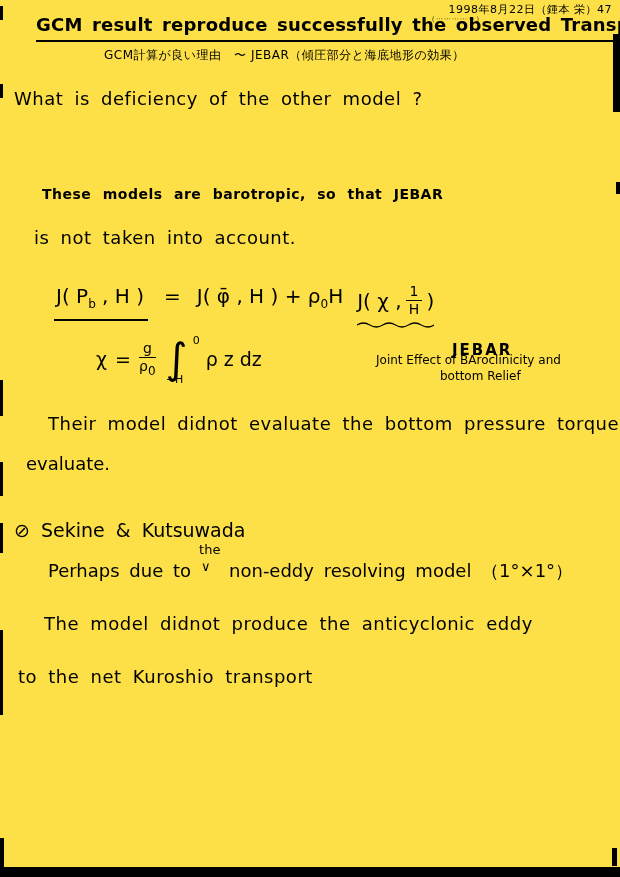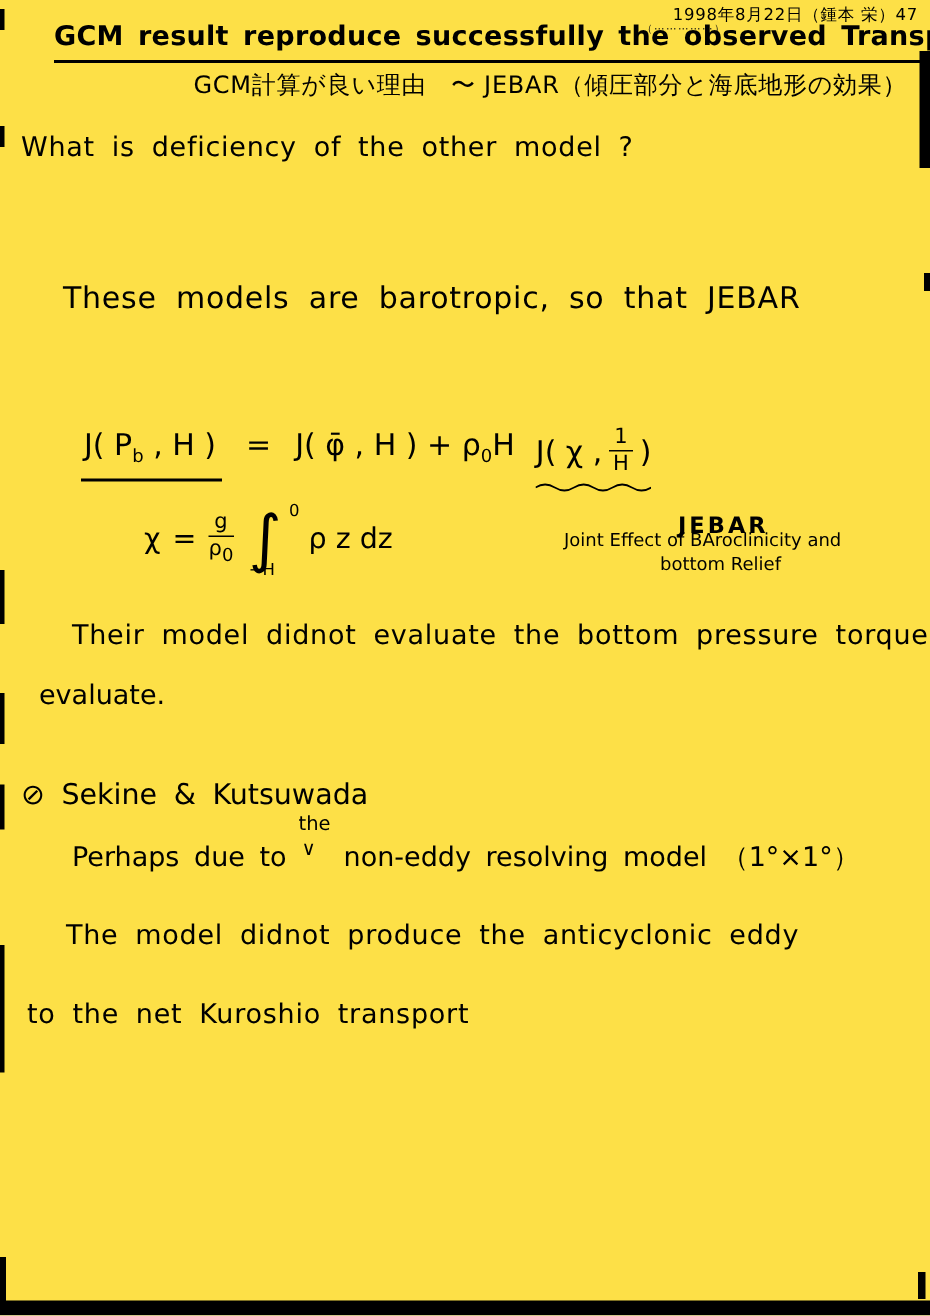--- a/index.html
+++ b/index.html
@@ -9,24 +9,24 @@
     background:#fde047;
     overflow:hidden;
     font-family:"DejaVu Sans", sans-serif;
     color:#000;
   }
   .hw{position:absolute;white-space:nowrap;color:#000;}
   .date-line{top:2px;right:8px;font-size:11px;letter-spacing:0.5px;}
   .small-note{top:14px;left:428px;font-size:7px;letter-spacing:1px;color:#111;}
   .title-en{top:14px;left:36px;font-size:18px;font-weight:bold;letter-spacing:0.2px;word-spacing:3px;
             border-bottom:2px solid #000;padding-bottom:5px;}
-  .title-jp{top:47px;left:104px;font-size:16px;letter-spacing:0.5px;margin-left:25px;}
+  .title-jp{top:47px;left:104px;font-size:12px;letter-spacing:0.5px;}
   .question{top:88px;left:14px;font-size:18px;word-spacing:5px;letter-spacing:0.5px;}
   .heading1{top:132px;left:28px;font-size:18px;word-spacing:4px;}
-  .s1-line1{top:186px;left:42px;font-size:20px;word-spacing:6px;letter-spacing:0.5px;}
+  .s1-line1{top:186px;left:42px;font-size:14px;word-spacing:6px;letter-spacing:0.5px;font-weight:bold;}
   .s1-line2{top:227px;left:34px;font-size:18px;word-spacing:5px;letter-spacing:0.5px;}
   .eq-line{top:284px;left:54px;font-size:20px;display:flex;gap:14px;}
   .eq-term{display:inline-block;}
   .lhs-underline{border-bottom:2px solid #000;padding:0 4px 8px 2px;}
   .eq-op{padding:0 2px;}
   sub{font-size:12px;}
   .wavy-wrap{position:relative;display:inline-flex;align-items:center;gap:4px;padding-bottom:4px;}
   .wavy-svg{position:absolute;left:0;bottom:-8px;width:100%;height:8px;}
   .frac{display:inline-flex;flex-direction:column;align-items:center;vertical-align:middle;font-size:14px;line-height:1.05;}
   .frac .num{border-bottom:1.5px solid #000;padding:0 4px 1px 4px;}
@@ -58,20 +58,21 @@
 <div class="page">
 
   <div class="hw date-line">1998年8月22日（鍾本 栄）47</div>
   <div class="hw small-note">（⋯⋯⋯⋯⋯）</div>
   <div class="hw title-en">GCM result reproduce successfully the observed Transport.</div>
   <div class="hw title-jp">GCM計算が良い理由　〜 JEBAR（傾圧部分と海底地形の効果）</div>
 
   <div class="hw question">What is deficiency of the other model ?</div>
 
   <div class="hw s1-line1">These models are barotropic, so that JEBAR</div>
+  <div class="hw s1-line2">is not taken into account.</div>
 
   <div class="hw eq-line">
     <span class="eq-term lhs-underline">
       <span>J( P</span><sub>b</sub><span> , H )</span>
     </span>
     <span class="eq-op">=</span>
     <span class="eq-term">
       <span>J( φ̄ , H ) + ρ</span><sub>0</sub><span>H</span>
     </span>
     <span class="wavy-wrap">

